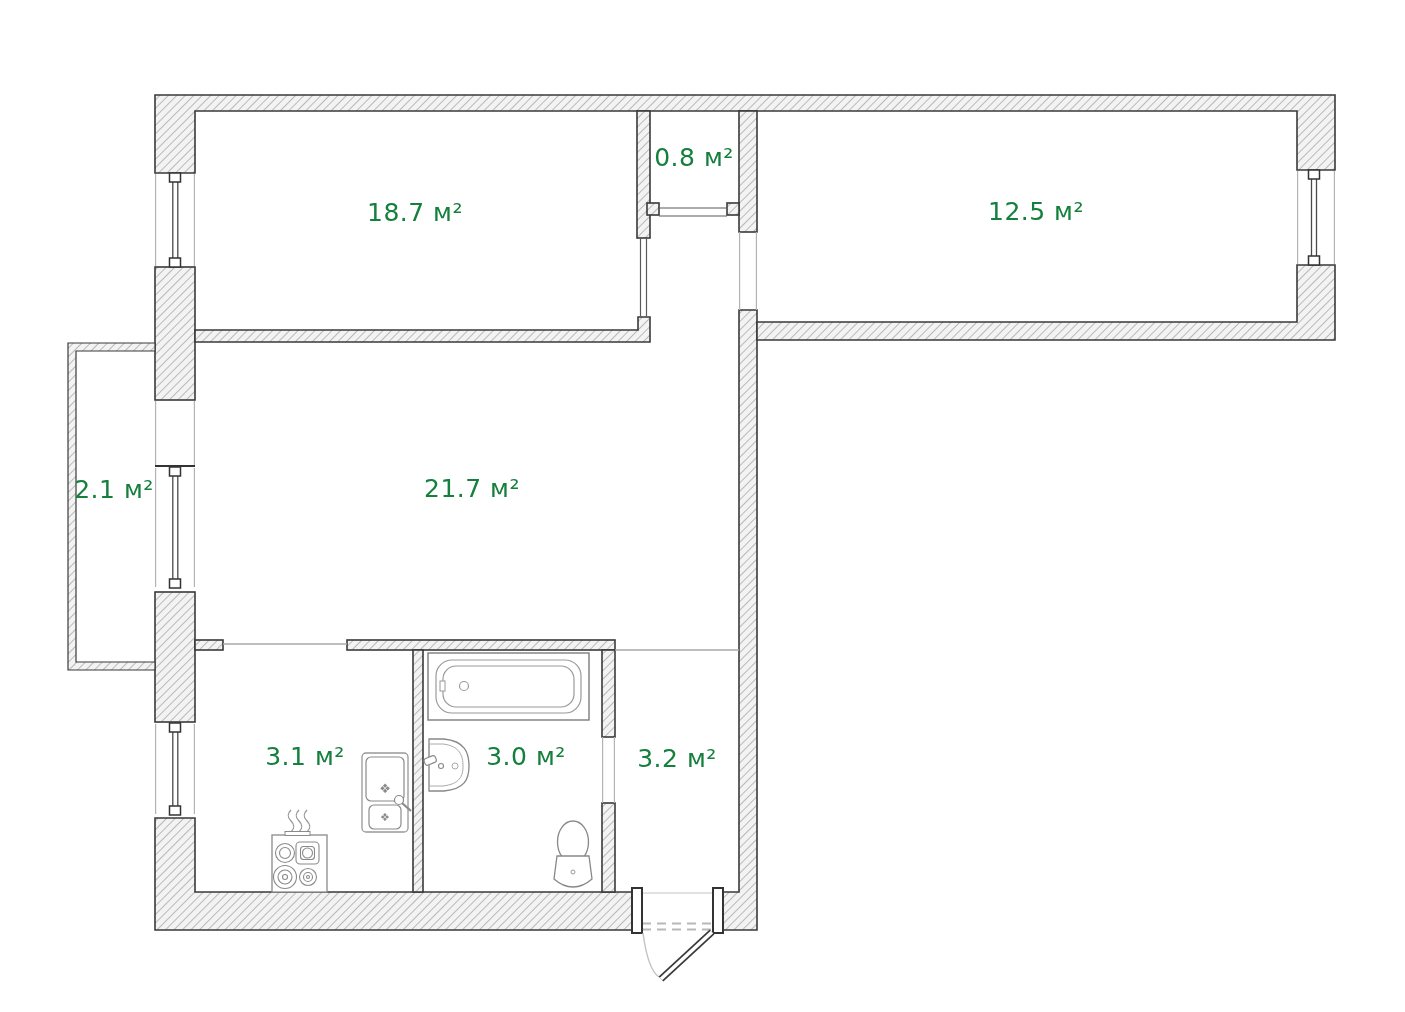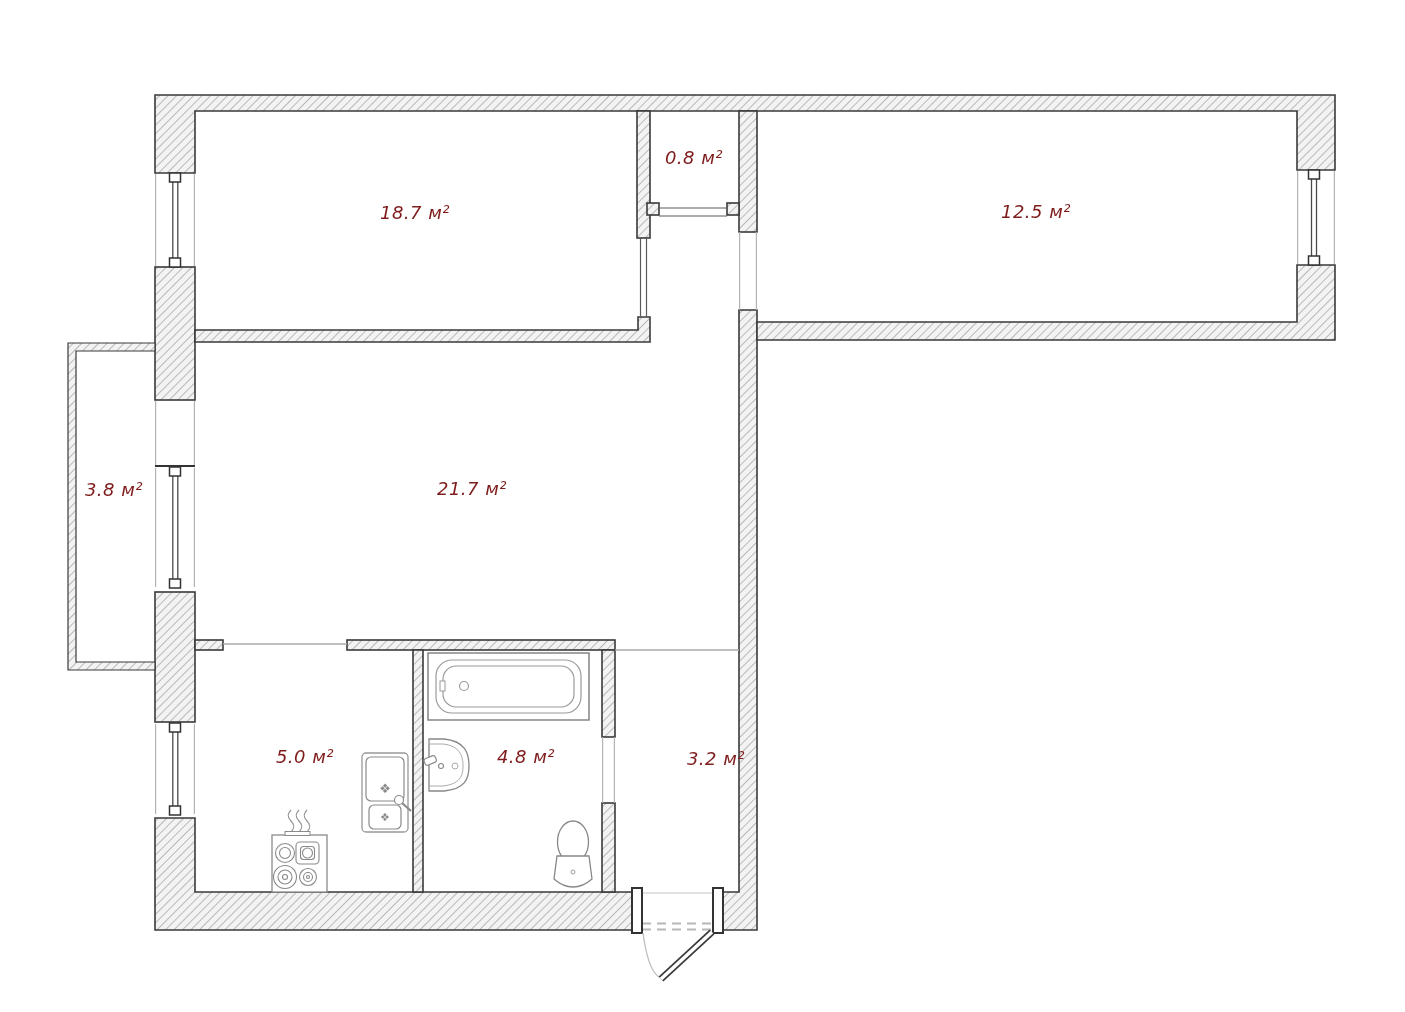--- a/index.html
+++ b/index.html
@@ -7,26 +7,25 @@
     position:relative;
     width:1405px;height:1012px;
     background:#ffffff;
     font-family:"DejaVu Sans","Liberation Sans",sans-serif;
     overflow:hidden;
   }
   .plan svg{position:absolute;left:0;top:0;}
   .room-label{
     position:absolute;
     transform:translate(-50%,-50%);
-    font-size:18px;
-    color:#7f1d1d;
+    font-size:25px;
+    color:#15803d;
     white-space:nowrap;
     letter-spacing:0.5px;
     user-select:none;
-    font-style:italic;
   }
 </style>
 </head>
 <body>
 
 <div class="plan">
 
   <svg width="1405" height="1012" viewBox="0 0 1405 1012">
     <defs>
       <pattern id="hatch" patternUnits="userSpaceOnUse" width="6" height="6" patternTransform="rotate(45)">
@@ -210,19 +209,19 @@
       <g>
         <circle cx="399" cy="800" r="4.5" fill="#ffffff" stroke="#8a8a8a" stroke-width="1.2"></circle>
         <path d="M402,803 l 9,8" stroke="#8a8a8a" stroke-width="2.2" fill="none"></path>
       </g>
     </g>
   </svg>
 
   <div class="room-label" style="left:415px;top:212px;">18.7 м²</div>
   <div class="room-label" style="left:694px;top:157px;">0.8 м²</div>
   <div class="room-label" style="left:1036px;top:211px;text-align:center;">12.5 м²</div>
-  <div class="room-label" style="left:114px;top:489px;">3.8 м²</div>
+  <div class="room-label" style="left:114px;top:489px;">2.1 м²</div>
   <div class="room-label" style="left:472px;top:488px;">21.7 м²</div>
-  <div class="room-label" style="left:305px;top:756px;">5.0 м²</div>
-  <div class="room-label" style="left:526px;top:756px;">4.8 м²</div>
-  <div class="room-label" style="left:716px;top:758px;">3.2 м²</div>
+  <div class="room-label" style="left:305px;top:756px;">3.1 м²</div>
+  <div class="room-label" style="left:526px;top:756px;">3.0 м²</div>
+  <div class="room-label" style="left:677px;top:758px;">3.2 м²</div>
 
 </div>
 
 </body></html>

